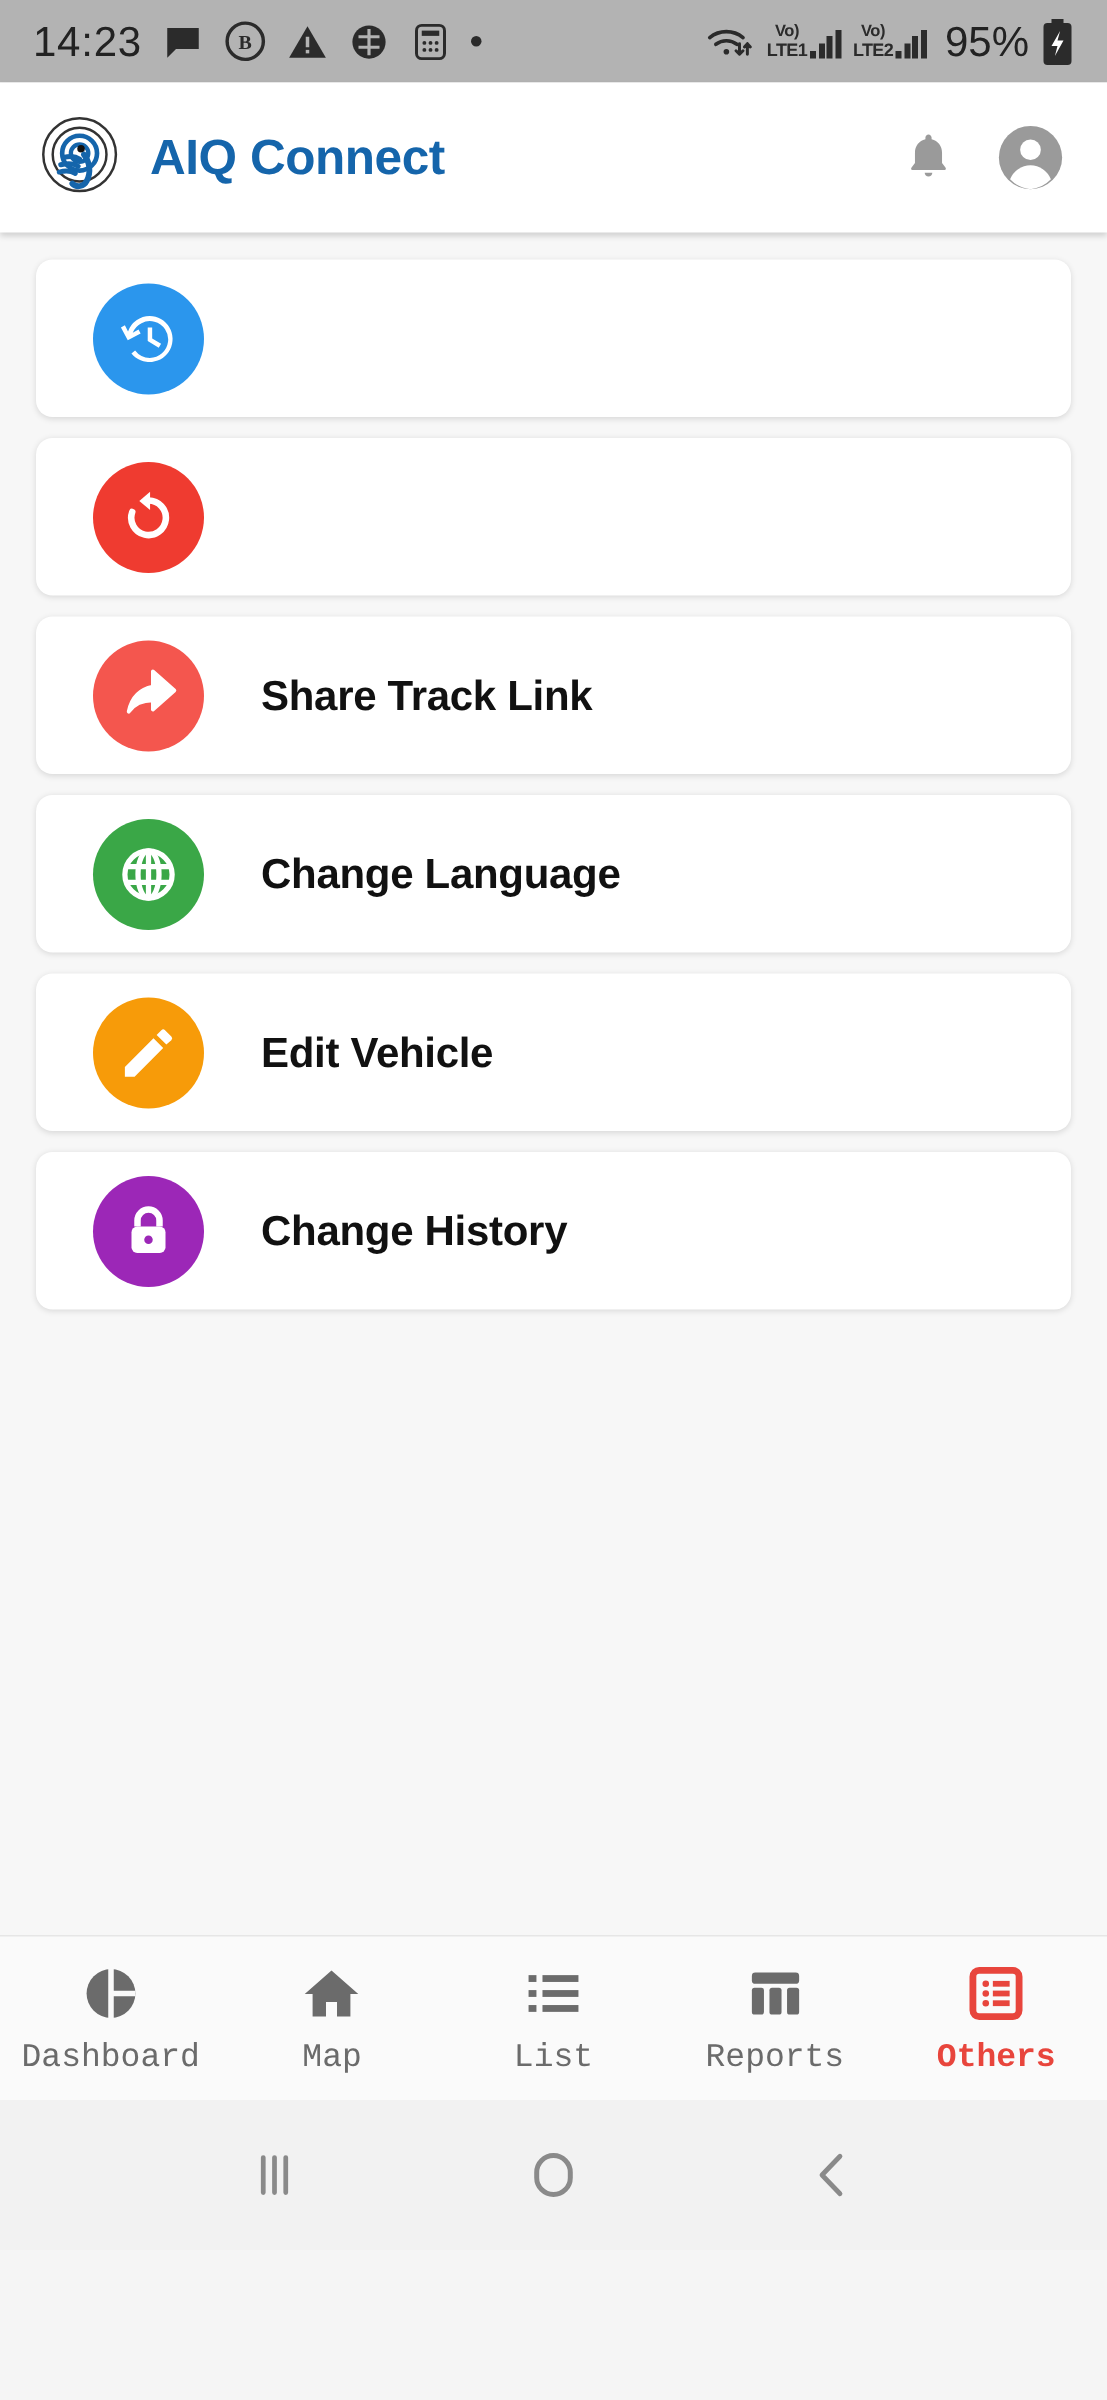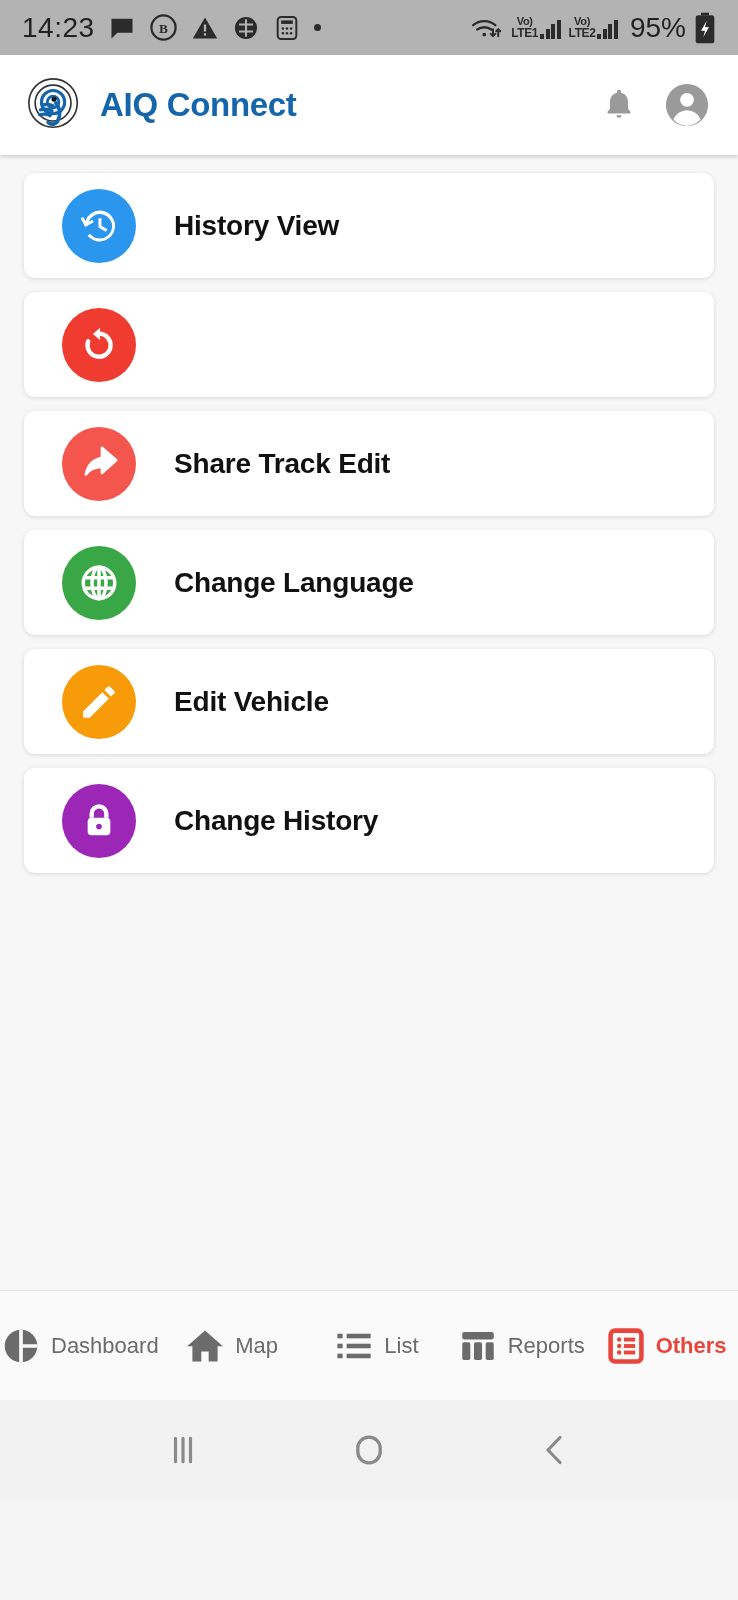--- a/index.html
+++ b/index.html
@@ -58,21 +58,21 @@
     display:flex; align-items:center; justify-content:center;
   }
   .card-label { font-size:28px; font-weight:700; color:#111; margin-left:38px; letter-spacing:-.2px; }
 
   
   .bottomnav {
     height:110px; background:#fafafa; border-top:1px solid #e6e6e6;
     display:flex; align-items:center; flex:0 0 110px;
   }
   .nav-item {
-    flex:1; display:flex; flex-direction:row; align-items:center; justify-content:center; gap:9px;
+    flex:1; display:flex; flex-direction:column; align-items:center; justify-content:center; gap:9px;font-family:Liberation Mono, monospace;
   }
   .nav-label { font-size:22px; color:#6b6b6b; }
   .nav-item.active .nav-label { color:#e8453c; font-weight:700; }
 
   
   .sysnav {
     height:100px; background:#f2f2f2; display:flex; align-items:center;
     justify-content:space-around; flex:0 0 100px; padding:0 90px;
   }
   .sys-btn { display:flex; align-items:center; justify-content:center; width:80px; height:60px; }
@@ -214,39 +214,38 @@
 
   <div class="content">
 
     <div class="card">
       <span class="card-icon" style="background:#2b96ed">
         <svg width="42" height="42" viewBox="0 0 24 24">
           <path fill="#fff" d="M12.5 3.2a8.8 8.8 0 0 0-8.3 5.9l-1.2-2.3-1.5.8 2.6 4.9 4.9-2.6-.8-1.5-2.2 1.2a7 7 0 1 1 6.5 9.6 7 7 0 0 1-5.6-2.8l-1.4 1.1a8.8 8.8 0 1 0 7-14.3z"></path>
           <path fill="#fff" d="M11.7 7.6v5.2l4.2 2.5.9-1.5-3.4-2v-4.2z"></path>
         </svg>
       </span>
-      <span class="card-label">History View</span>
     </div>
 
     <div class="card">
       <span class="card-icon" style="background:#ef3b30">
         <svg width="42" height="42" viewBox="0 0 24 24">
           <path fill="none" stroke="#fff" stroke-width="2.5" stroke-linecap="round" d="M12 5.5a6.6 6.6 0 1 1-6.2 4.4"></path>
           <path fill="#fff" d="M12.6 2.2l-4.1 3.5 4.1 3.4z"></path>
         </svg>
       </span>
     </div>
 
     <div class="card">
       <span class="card-icon" style="background:#f4564e">
         <svg width="44" height="44" viewBox="0 0 24 24">
           <path fill="#fff" d="M13.6 6.3V3.1L21.4 10l-7.8 6.9v-3.3c-4 0-6.8 1.3-8.8 4.1.8-4 3.2-8 8.8-9.1z" stroke="#fff" stroke-width="1.4" stroke-linejoin="round"></path>
         </svg>
       </span>
-      <span class="card-label">Share Track Edit</span>
+      <span class="card-label">Share Track Link</span>
     </div>
 
     <div class="card">
       <span class="card-icon" style="background:#3aa747">
         <svg width="42" height="42" viewBox="0 0 24 24">
           <circle cx="12" cy="12" r="9" fill="none" stroke="#fff" stroke-width="2"></circle>
           <ellipse cx="12" cy="12" rx="4" ry="9" fill="none" stroke="#fff" stroke-width="2"></ellipse>
           <path d="M3.2 9h17.6M3.2 15h17.6M12 3v18" stroke="#fff" stroke-width="2" fill="none"></path>
         </svg>
       </span>

